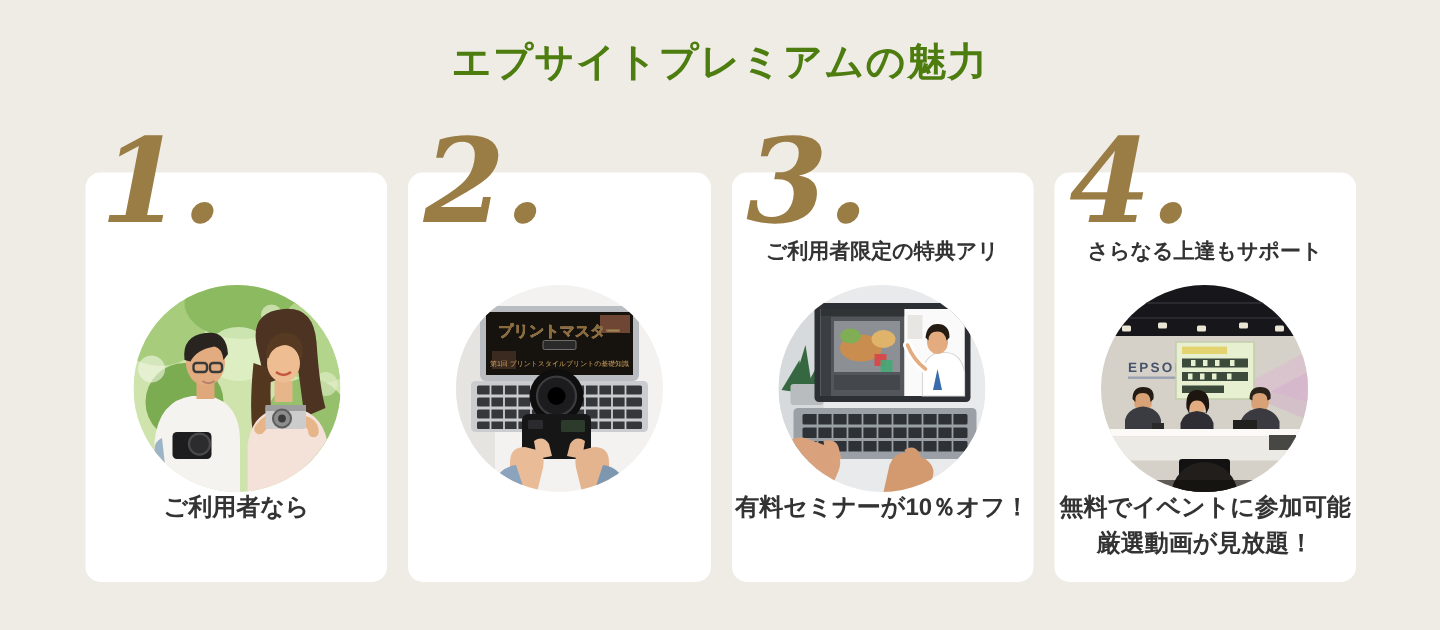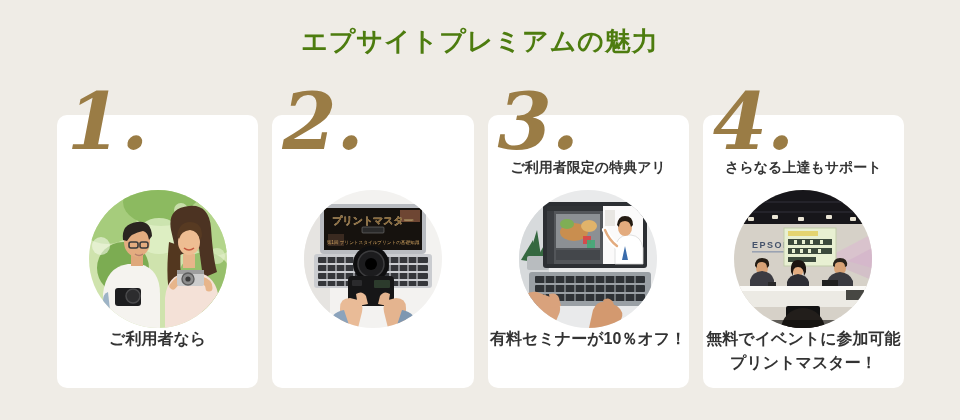--- a/index.html
+++ b/index.html
@@ -257,17 +257,17 @@
 
         <rect x="52" y="116" width="34" height="22" rx="2" fill="#121212"></rect>
         <circle cx="69" cy="140" r="22" fill="#221e1b"></circle>
         <circle cx="18" cy="140" r="15" fill="#171412"></circle>
         <circle cx="120" cy="141" r="14" fill="#1c1916"></circle>
         <rect x="0" y="130" width="138" height="8" fill="#0f0d0c" opacity="0.6"></rect>
       </svg>
     </div>
     <div class="card-caption">
       <div>無料でイベントに参加可能</div>
-      <div>プリントマスター！</div>
+      <div>厳選動画が見放題！</div>
     </div>
   </div>
 
 </div>
 
 </body></html>

